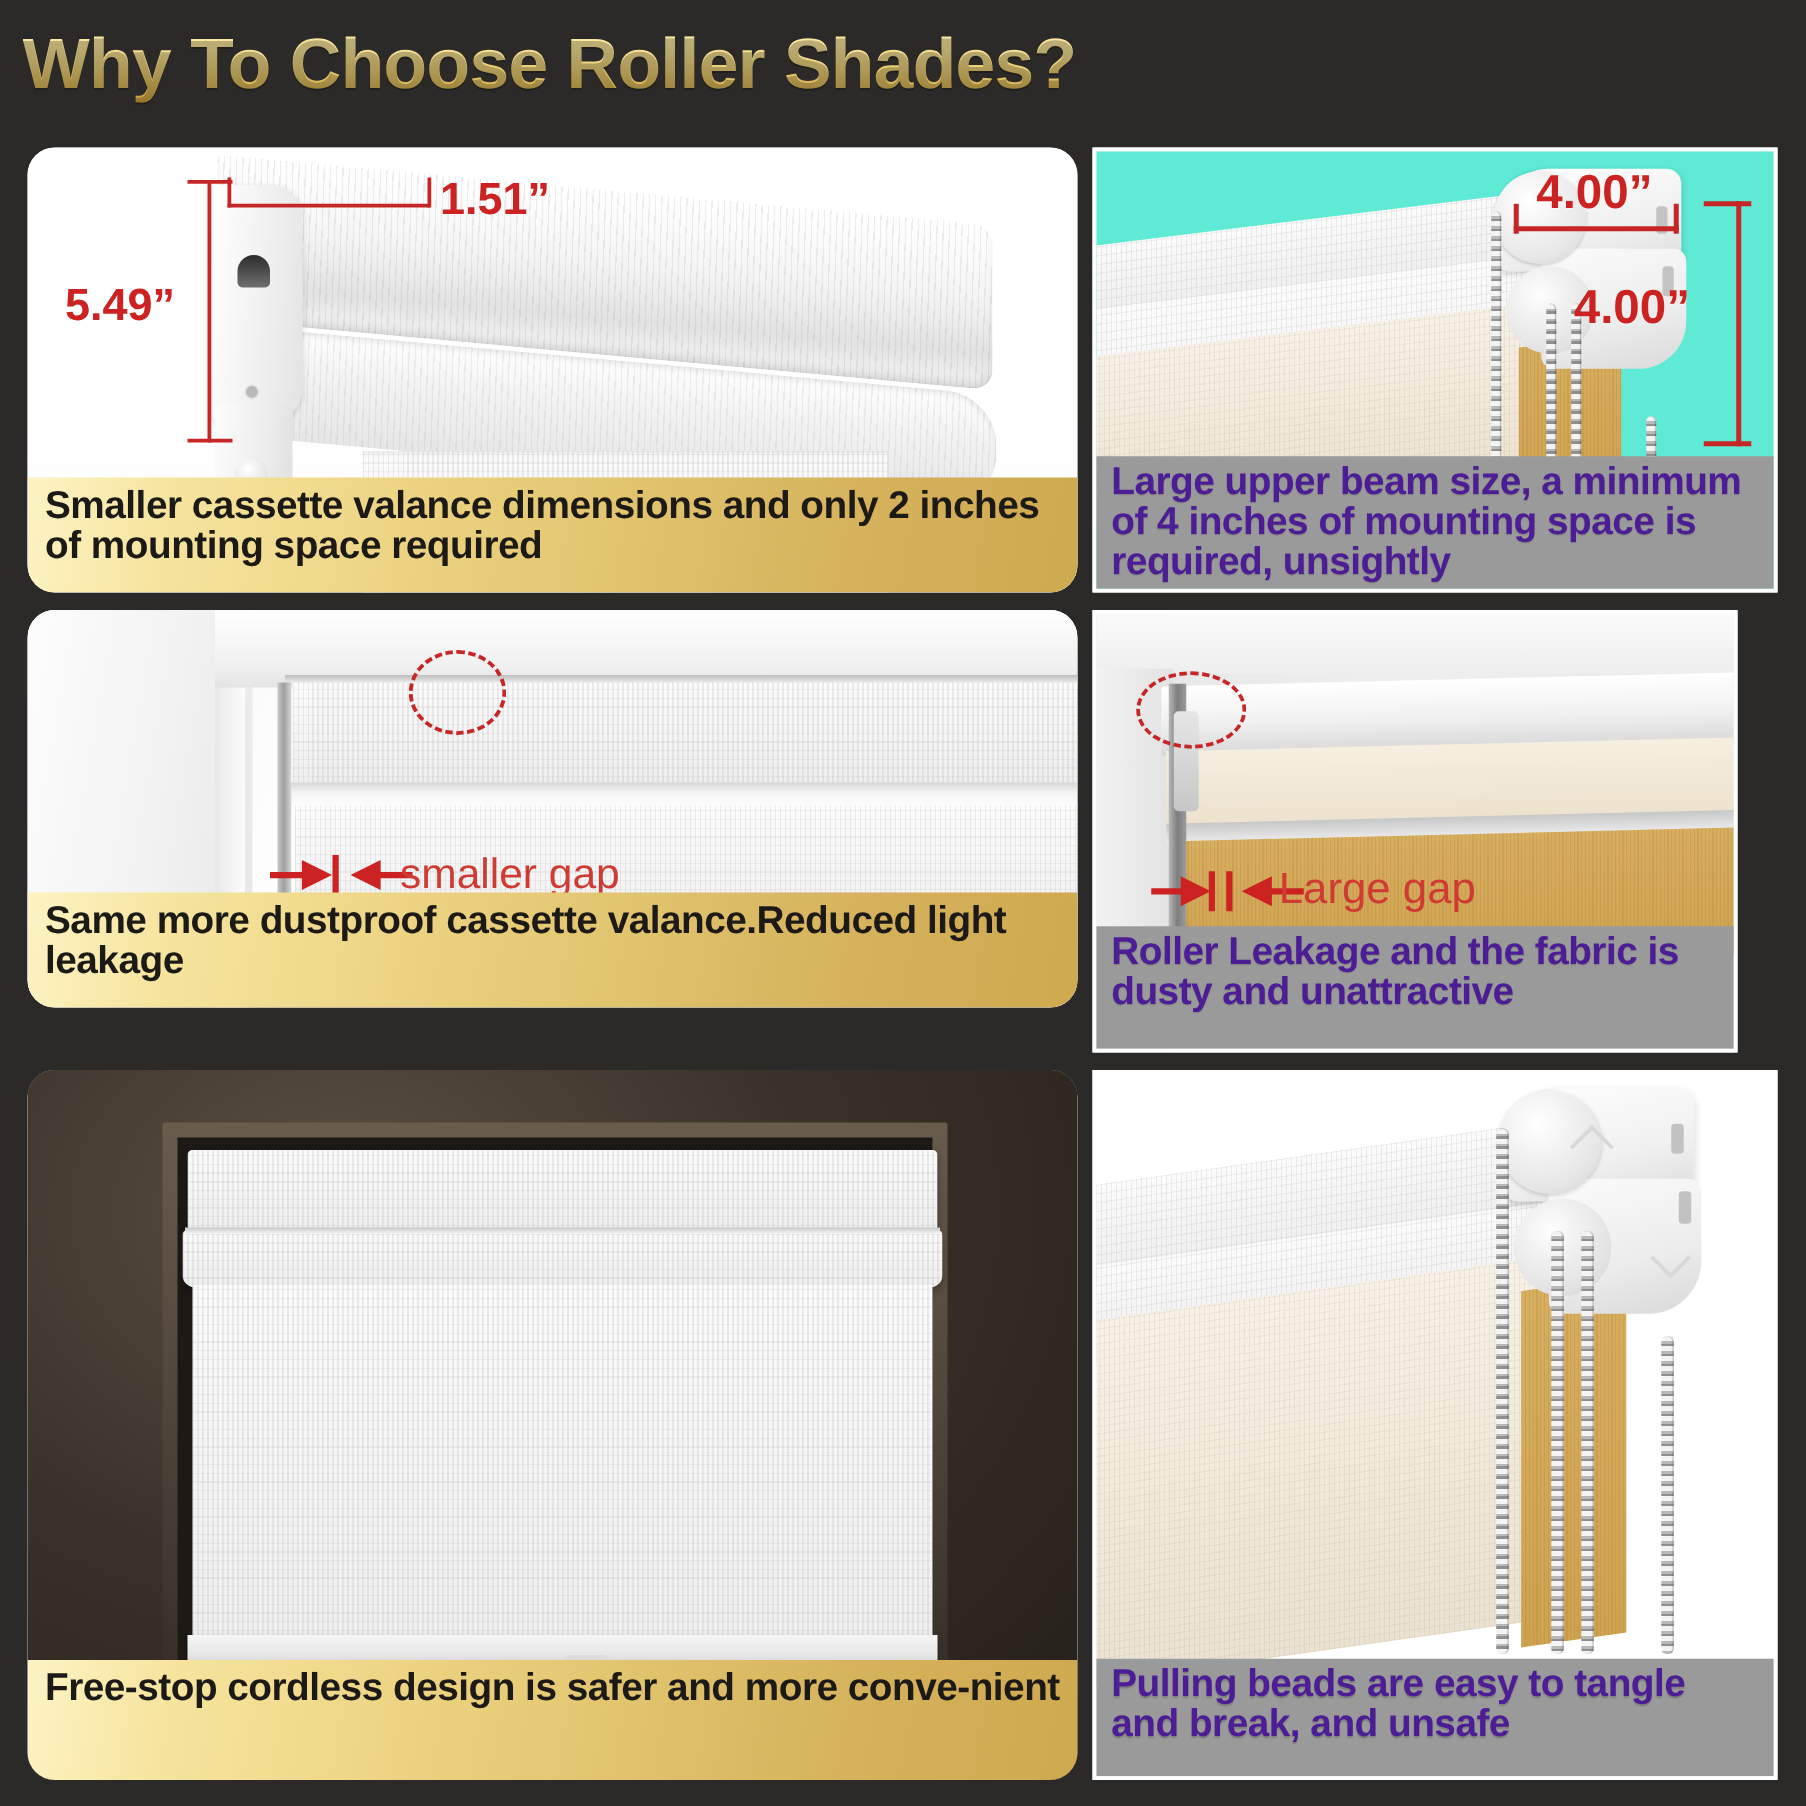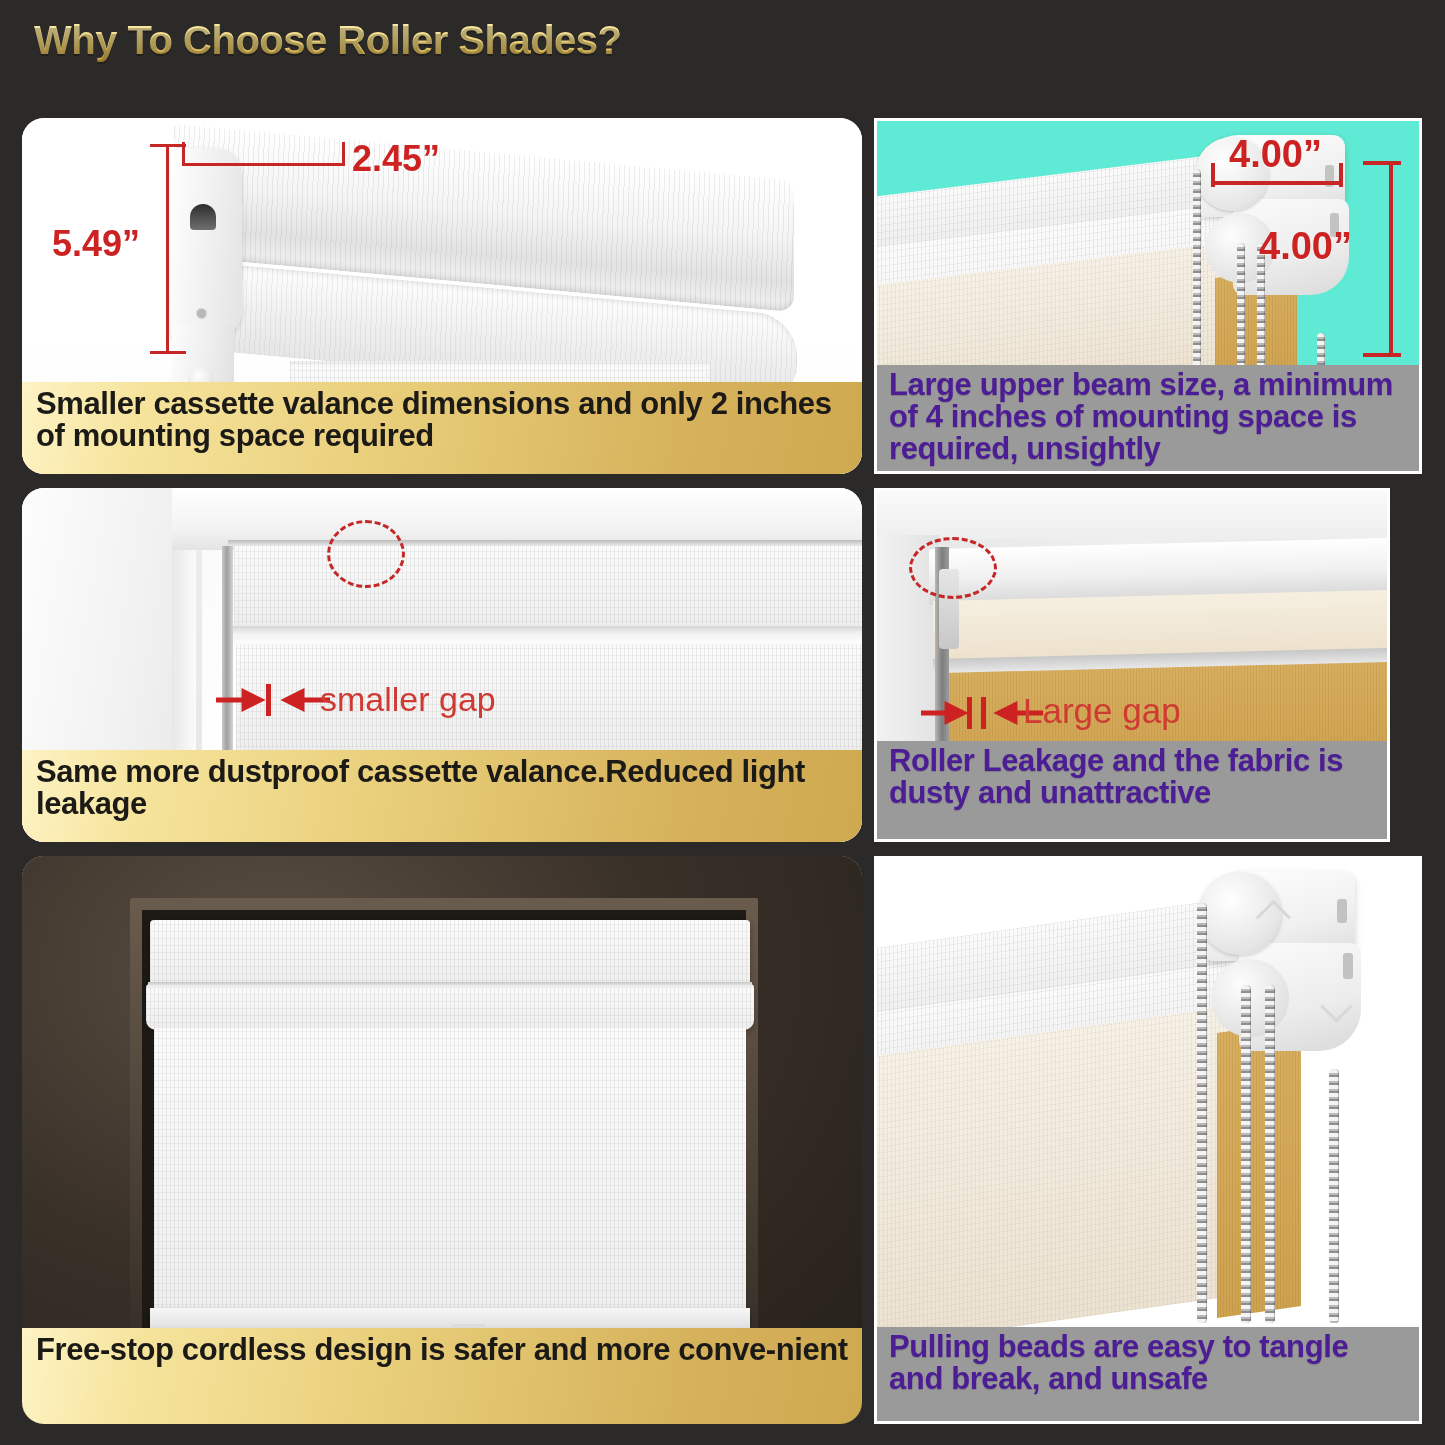--- a/index.html
+++ b/index.html
@@ -6,22 +6,22 @@
   body{
     width:1445px;height:1445px;
     background:#2b2a28;
     font-family:"Liberation Sans", sans-serif;
     overflow:hidden;
     position:relative;
   }
 
   
   .title{
-    position:absolute;left:34px;top:18px;
-    font-size:40px;font-weight:bold;
+    position:absolute;left:18px;top:18px;
+    font-size:57px;font-weight:bold;
     letter-spacing:-0.5px;
     background:linear-gradient(180deg,#fdf0ad 0%,#f7e396 32%,#e6c96d 62%,#c79b36 100%);
     -webkit-background-clip:text;background-clip:text;
     -webkit-text-fill-color:transparent;color:#e3c268;
     text-shadow:0 2px 0 rgba(0,0,0,.25);
     white-space:nowrap;
   }
 
   
   .panel{position:absolute;overflow:hidden;}
@@ -126,21 +126,21 @@
 
     <div style="position:absolute;left:175px;top:191px;width:9px;height:9px;border-radius:50%;
                 background:#b9b9b9;box-shadow:0 0 2px rgba(0,0,0,.35);"></div>
 
     <div style="position:absolute;left:166px;top:248px;width:26px;height:26px;border-radius:50%;
                 background:radial-gradient(circle at 40% 35%,#ffffff,#d8d8d8);"></div>
 
     <div class="dim-line" style="left:160px;top:45px;width:162px;height:3px;"></div>
     <div class="dim-line" style="left:160px;top:24px;width:3px;height:24px;"></div>
     <div class="dim-line" style="left:320px;top:24px;width:3px;height:24px;"></div>
-    <div class="dim-txt" style="left:330px;top:20px;font-size:36px;">2.45”</div>
+    <div class="dim-txt" style="left:330px;top:20px;font-size:36px;">1.51”</div>
 
     <div class="dim-line" style="left:144px;top:26px;width:3px;height:210px;"></div>
     <div class="dim-line" style="left:128px;top:26px;width:36px;height:3px;"></div>
     <div class="dim-line" style="left:128px;top:233px;width:36px;height:3px;"></div>
     <div class="dim-txt" style="left:30px;top:105px;font-size:36px;">5.49”</div>
   </div>
 
   <div class="cap gold" style="height:92px;align-items:flex-start;">
     <div class="txt">Smaller cassette valance dimensions and only 2 inches of mounting space required</div>
   </div>
@@ -191,21 +191,21 @@
     <div class="dim-line" style="left:486px;top:40px;width:38px;height:4px;"></div>
     <div class="dim-line" style="left:486px;top:232px;width:38px;height:4px;"></div>
     <div class="dim-txt" style="left:382px;top:104px;font-size:38px;">4.00”</div>
   </div>
 
   <div class="cap gray" style="height:106px;align-items:flex-start;">
     <div class="txt">Large upper beam size, a minimum of 4 inches of mounting space is required, unsightly</div>
   </div>
 </div>
 
-<div class="panel left" style="left:22px;top:488px;width:840px;height:354px;">
+<div class="panel left" style="left:22px;top:488px;width:840px;height:318px;">
 
   <div class="photo" style="background:linear-gradient(120deg,#f4f4f4,#ffffff 35%,#f7f7f7);">
 
     <div style="position:absolute;left:0;top:0;width:180px;height:100%;
                 background:linear-gradient(100deg,#fdfdfd,#f1f1f1 60%,#e6e6e6);"></div>
     <div style="position:absolute;left:150px;top:0;width:24px;height:100%;
                 background:linear-gradient(90deg,#e8e8e8,#fbfbfb);"></div>
 
     <div style="position:absolute;left:150px;top:0;width:690px;height:62px;
                 background:linear-gradient(180deg,#ffffff,#f1f1f1 70%,#e4e4e4);"></div>

